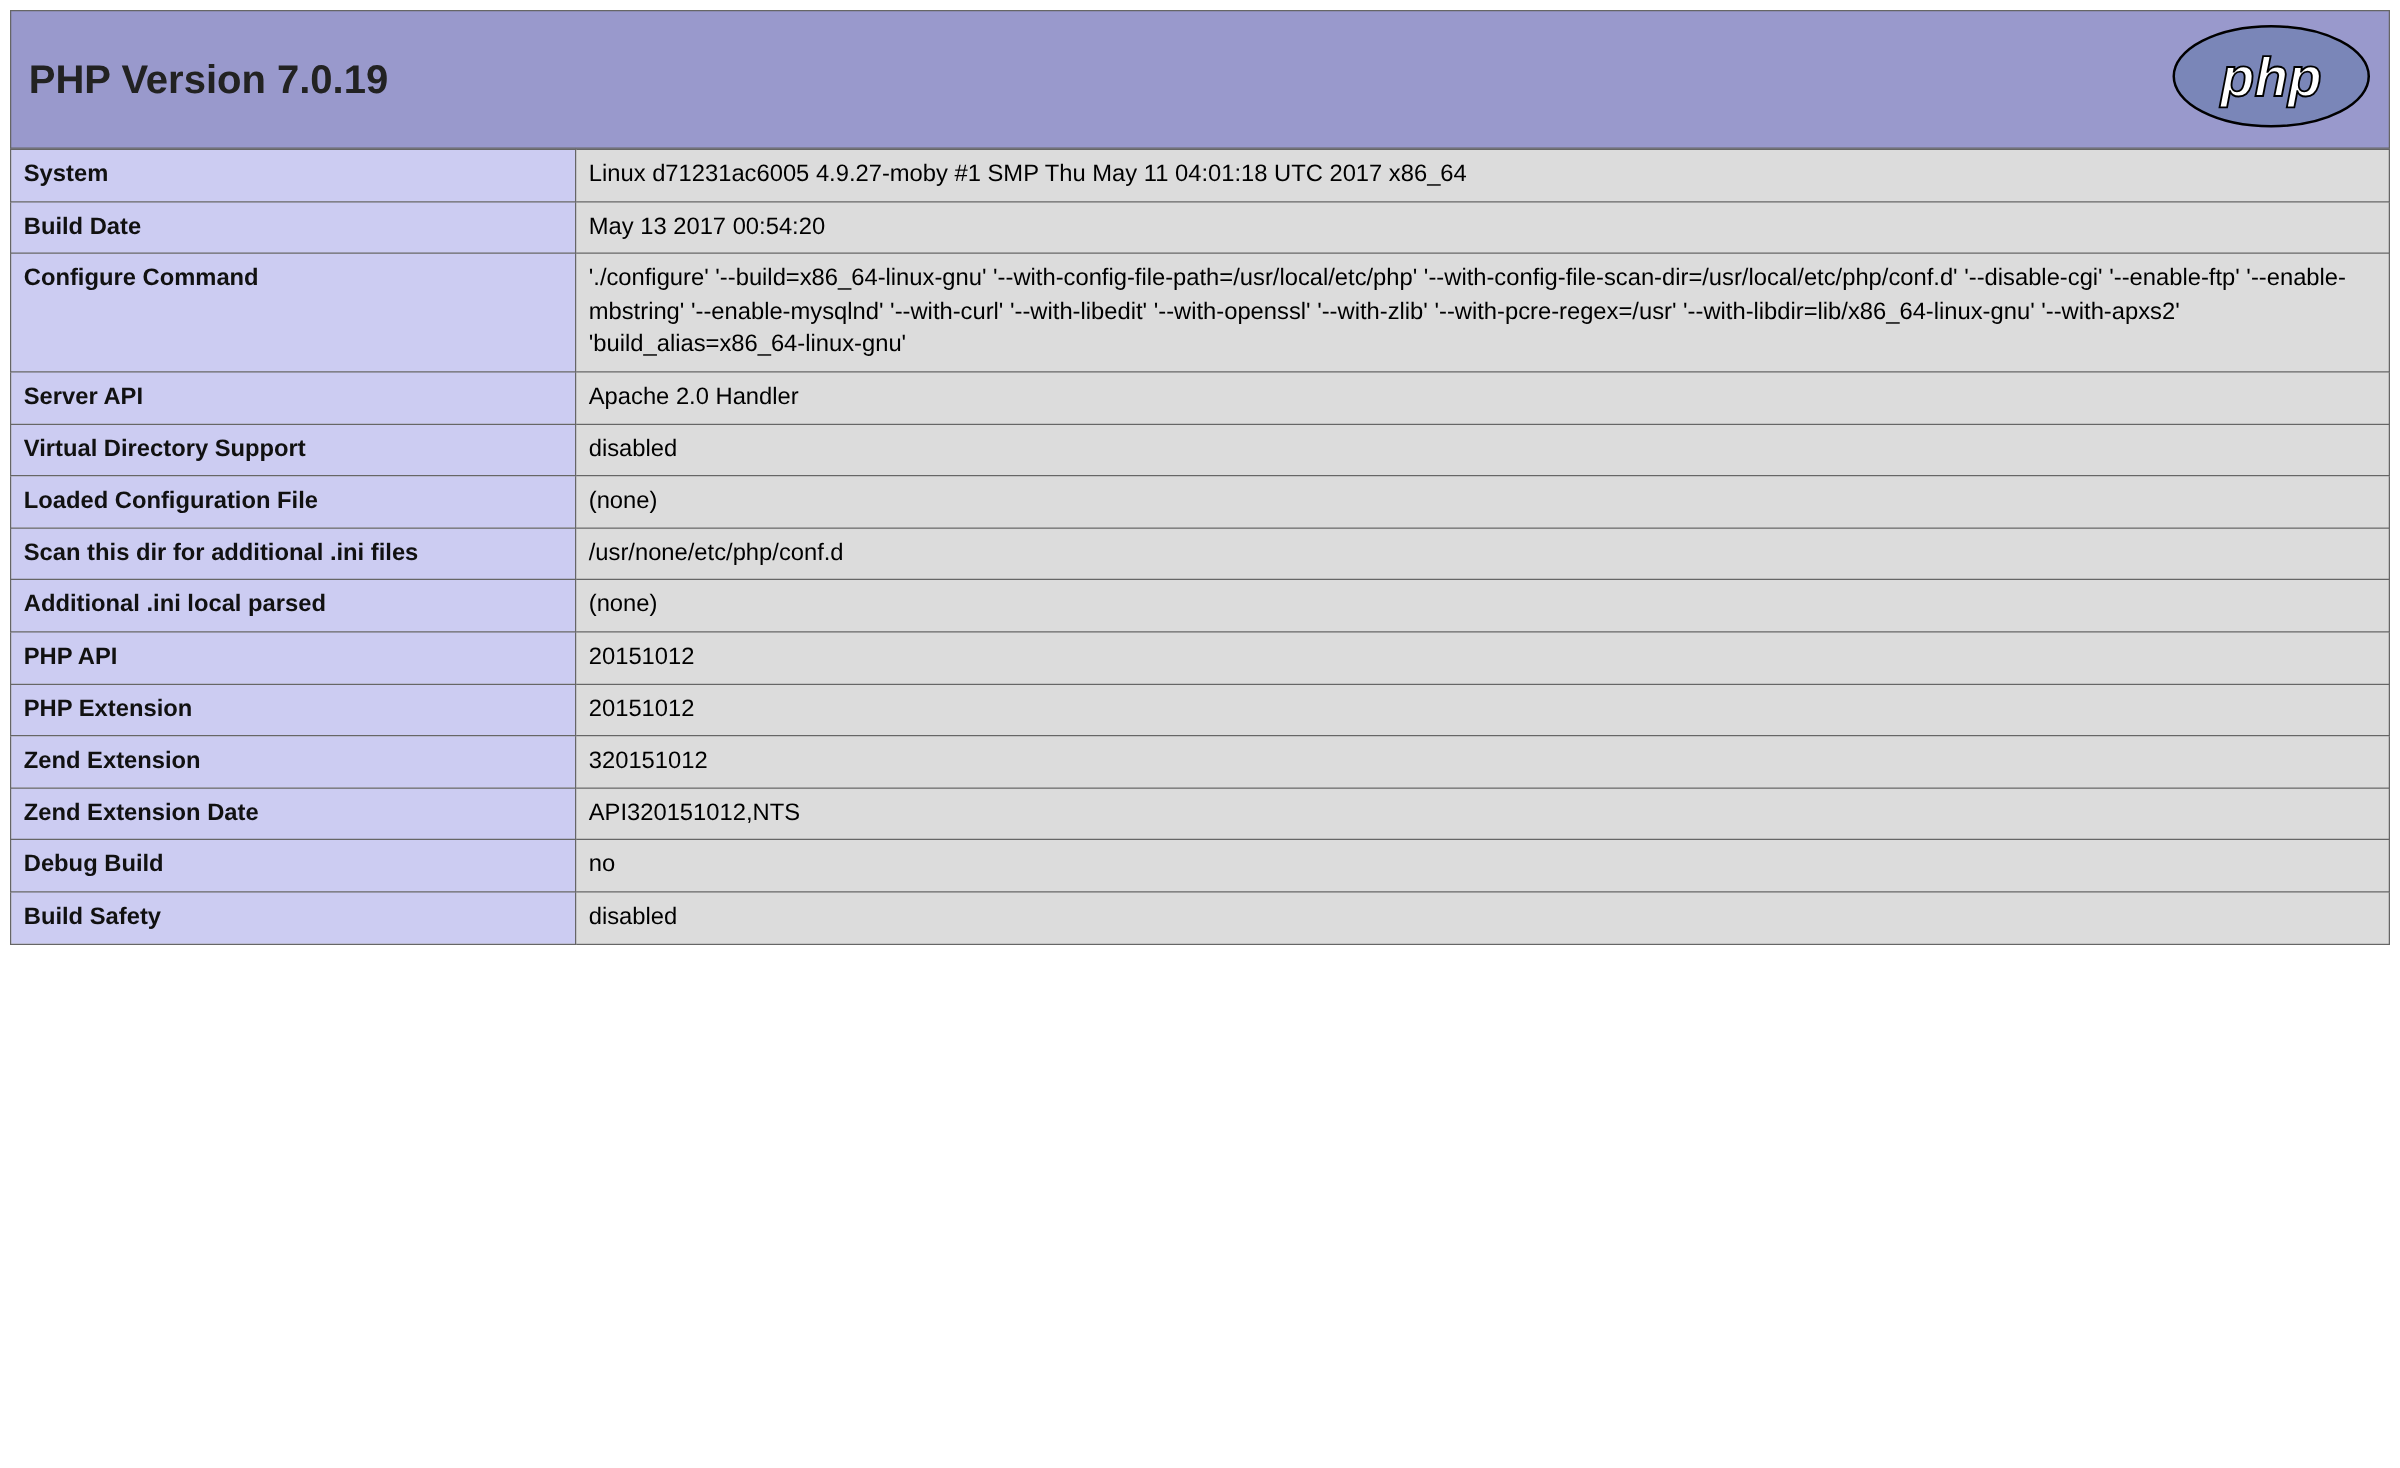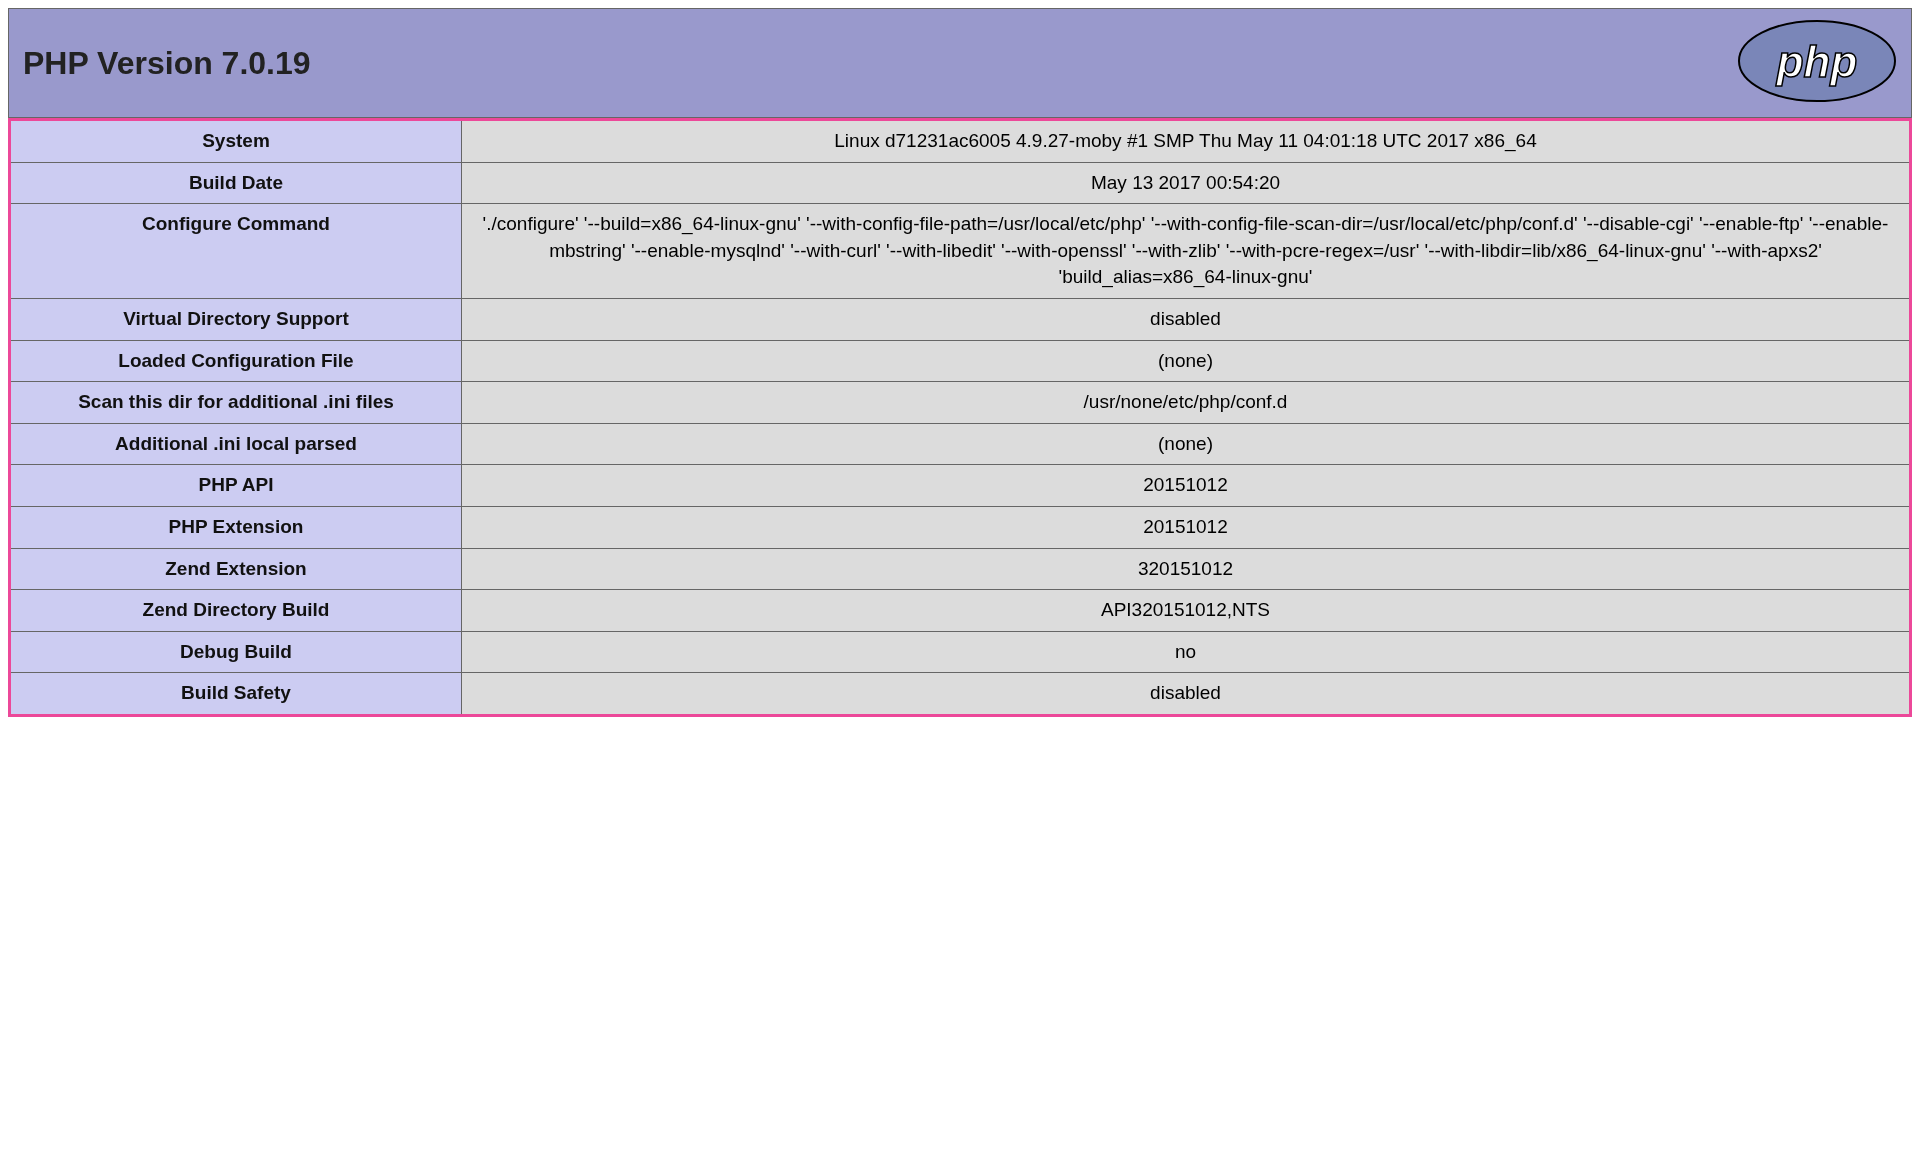--- a/index.html
+++ b/index.html
@@ -25,22 +25,21 @@
       font-weight: bold;
       color: #222;
     }
     .php-logo {
       width: 160px;
       height: 84px;
     }
     .info-table {
       width: 100%;
       border-collapse: collapse;
-      border: 3px solid #ec4899;
-      text-align: center;
+      border: 1px solid #ec4899;
     }
     .info-table td {
       border: 1px solid #666;
       padding: 7px 10px;
       font-size: 19px;
       vertical-align: top;
       line-height: 1.4;
     }
     .info-table td.key {
       background: #ccccf2;
@@ -75,20 +74,24 @@
       </tr>
       <tr>
         <td class="key">Build Date</td>
         <td class="val">May 13 2017 00:54:20</td>
       </tr>
       <tr>
         <td class="key">Configure Command</td>
         <td class="val">'./configure' '--build=x86_64-linux-gnu' '--with-config-file-path=/usr/local/etc/php' '--with-config-file-scan-dir=/usr/local/etc/php/conf.d' '--disable-cgi' '--enable-ftp' '--enable-mbstring' '--enable-mysqlnd' '--with-curl' '--with-libedit' '--with-openssl' '--with-zlib' '--with-pcre-regex=/usr' '--with-libdir=lib/x86_64-linux-gnu' '--with-apxs2' 'build_alias=x86_64-linux-gnu'</td>
       </tr>
       <tr>
+        <td class="key">Server API</td>
+        <td class="val">Apache 2.0 Handler</td>
+      </tr>
+      <tr>
         <td class="key">Virtual Directory Support</td>
         <td class="val">disabled</td>
       </tr>
       <tr>
         <td class="key">Loaded Configuration File</td>
         <td class="val">(none)</td>
       </tr>
       <tr>
         <td class="key">Scan this dir for additional .ini files</td>
         <td class="val">/usr/none/etc/php/conf.d</td>
@@ -103,21 +106,21 @@
       </tr>
       <tr>
         <td class="key">PHP Extension</td>
         <td class="val">20151012</td>
       </tr>
       <tr>
         <td class="key">Zend Extension</td>
         <td class="val">320151012</td>
       </tr>
       <tr>
-        <td class="key">Zend Directory Build</td>
+        <td class="key">Zend Extension Date</td>
         <td class="val">API320151012,NTS</td>
       </tr>
       <tr>
         <td class="key">Debug Build</td>
         <td class="val">no</td>
       </tr>
       <tr>
         <td class="key">Build Safety</td>
         <td class="val">disabled</td>
       </tr>

